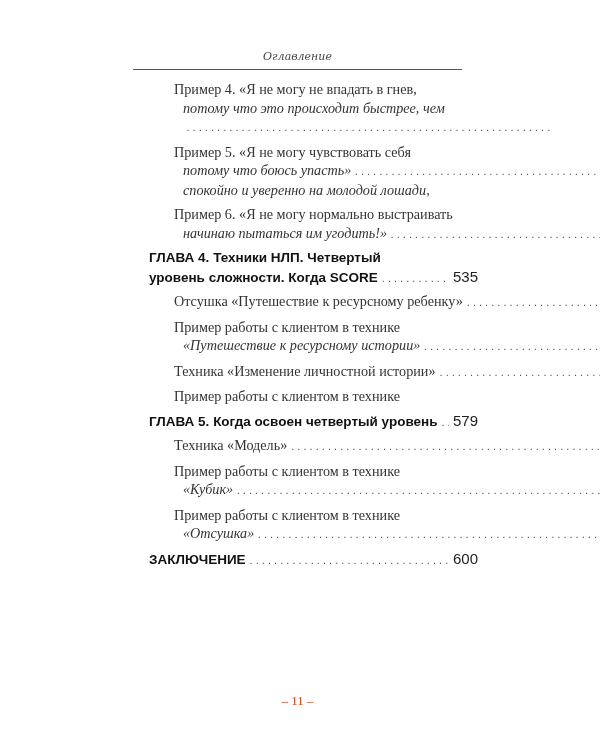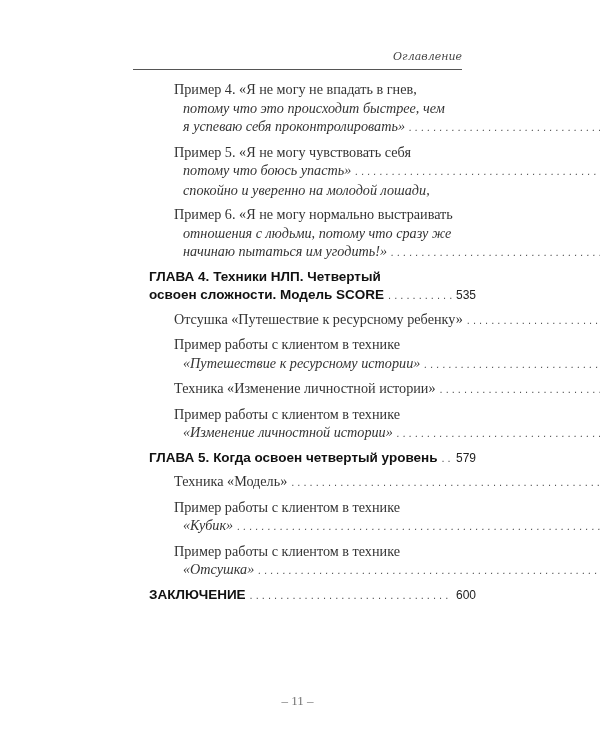--- a/index.html
+++ b/index.html
@@ -1,89 +1,87 @@
 <!DOCTYPE html>
 <html><head>
 <meta charset="utf-8">
 <style>
   html, body { margin: 0; padding: 0; background: #ffffff; }
   body { width: 600px; height: 750px; position: relative; overflow: hidden; color: #2a2a2a; }
   .page { position: absolute; left: 133px; top: 0; width: 329px; height: 750px; }
   .running-head {
-    position: absolute; top: 50px; left: 0; width: 329px; text-align: right;
+    position: absolute; top: 50px; left: 0; width: 329px; text-align: center;
     font-family: "DejaVu Serif", serif; font-style: italic; font-size: 11px; color: #444;
   }
   .rule { position: absolute; top: 69px; left: 0; width: 329px; height: 0; border-top: 1.5px solid #555; }
   .toc { position: absolute; top: 80px; left: 16px; width: 329px; }
   .entry { position: relative; margin-bottom: 6px; }
   .entry.sub { padding-left: 25px; font-family: "Liberation Serif", serif; font-size: 14.2px; line-height: 18.5px; color: #333; }
   .entry.sub .line { display: block; }
   .entry.sub .cont { padding-left: 9px; font-style: italic; }
   .entry.chapter { font-family: "Liberation Sans", sans-serif; font-weight: bold; font-size: 13.5px; line-height: 18.5px; color: #111; margin-bottom: 5px; }
   .entry.chapter + .entry.sub { }
   .last-line { display: flex; align-items: baseline; }
   .last-line .txt { white-space: nowrap; }
   .dots { flex: 1; overflow: hidden; white-space: nowrap; margin: 0 4px; font-family: "Liberation Sans", sans-serif; font-size: 11px; letter-spacing: 3.2px; color: #555; font-weight: normal; }
   .dots::before { content: ". . . . . . . . . . . . . . . . . . . . . . . . . . . . . . . . . . . . . . . . . . . . . . . . . . . . . . . . . . . ."; letter-spacing: 0; }
-  .pg { font-family: "Liberation Sans", sans-serif; font-size: 12px; font-weight: normal; color: #222; min-width: 22px; text-align: left; }
+  .pg { font-family: "Liberation Sans", sans-serif; font-size: 15px; font-weight: normal; color: #222; min-width: 22px; text-align: center; }
   .entry.chapter .txt { font-weight: bold; }
-  .folio { position: absolute; top: 693px; left: 0; width: 329px; text-align: center; font-family: "Liberation Serif", serif; font-size: 13px; color: #737373; }
+  .folio { position: absolute; top: 693px; left: 0; width: 329px; text-align: center; font-family: "Liberation Serif", serif; font-size: 13px; color: #c2410c; }
 </style>
 </head>
 <body>
 
 <div class="page">
   <div class="running-head">Оглавление</div>
   <div class="rule"></div>
 
   <div class="toc">
 
     <div class="entry sub">
       <span class="line">Пример 4. «Я не могу не впадать в гнев,</span>
       <span class="line cont">потому что это происходит быстрее, чем</span>
-      <span class="line cont last-line"><span class="txt">я успеваю себя проконтролировать»</span><span class="dots"></span></span>
+      <span class="line cont last-line"><span class="dots"></span></span>
     </div>
 
     <div class="entry sub">
       <span class="line">Пример 5. «Я не могу чувствовать себя</span>
       <span class="line cont last-line"><span class="txt">потому что боюсь упасть»</span><span class="dots"></span></span>
       <span class="line cont">спокойно и уверенно на молодой лошади,</span>
     </div>
 
     <div class="entry sub">
       <span class="line">Пример 6. «Я не могу нормально выстраивать</span>
-      <span class="line cont">отношения с людьми, потому что сразу же</span>
       <span class="line cont last-line"><span class="txt">начинаю пытаться им угодить!»</span><span class="dots"></span></span>
     </div>
 
     <div class="entry chapter">
       <span class="line" style="display:block">ГЛАВА 4. Техники НЛП. Четвертый</span>
       <span class="last-line" style="display:flex">
-          <span class="txt">освоен сложности. Модель SCORE</span>
+          <span class="txt">уровень сложности. Когда SCORE</span>
           <span class="dots"></span>
           <span class="pg">535</span>
         </span>
     </div>
 
     <div class="entry sub">
       <span class="line last-line"><span class="txt">Отсушка «Путешествие к ресурсному ребенку»</span><span class="dots"></span></span>
     </div>
 
     <div class="entry sub">
       <span class="line">Пример работы с клиентом в технике</span>
       <span class="line cont last-line"><span class="txt">«Путешествие к ресурсному истории»</span><span class="dots"></span></span>
     </div>
 
     <div class="entry sub">
       <span class="line last-line"><span class="txt">Техника «Изменение личностной истории»</span><span class="dots"></span></span>
     </div>
 
     <div class="entry sub">
       <span class="line">Пример работы с клиентом в технике</span>
-      <span class="line cont last-line"><span class="txt">«Изменение личностной истории»</span><span class="dots"></span></span>
     </div>
 
     <div class="entry chapter">
       <span class="last-line" style="display:flex">
           <span class="txt">ГЛАВА 5. Когда освоен четвертый уровень</span>
           <span class="dots"></span>
           <span class="pg">579</span>
         </span>
     </div>
 

